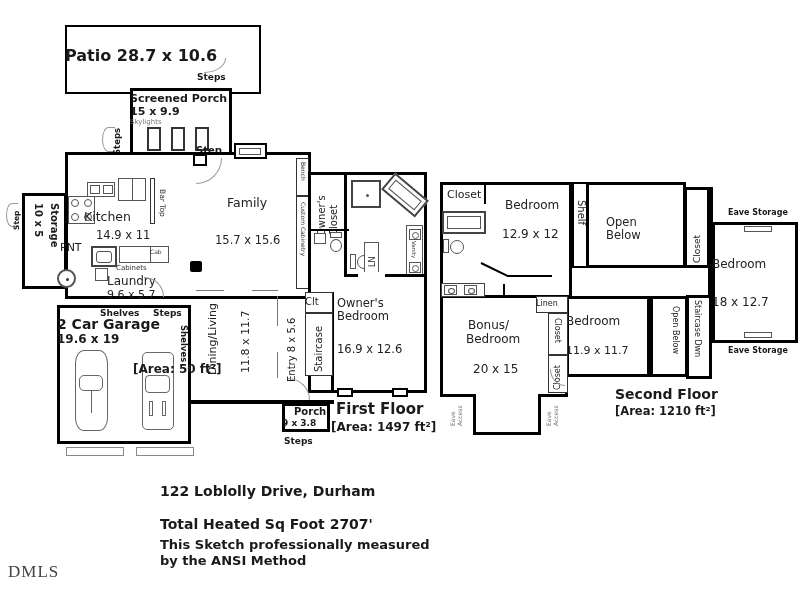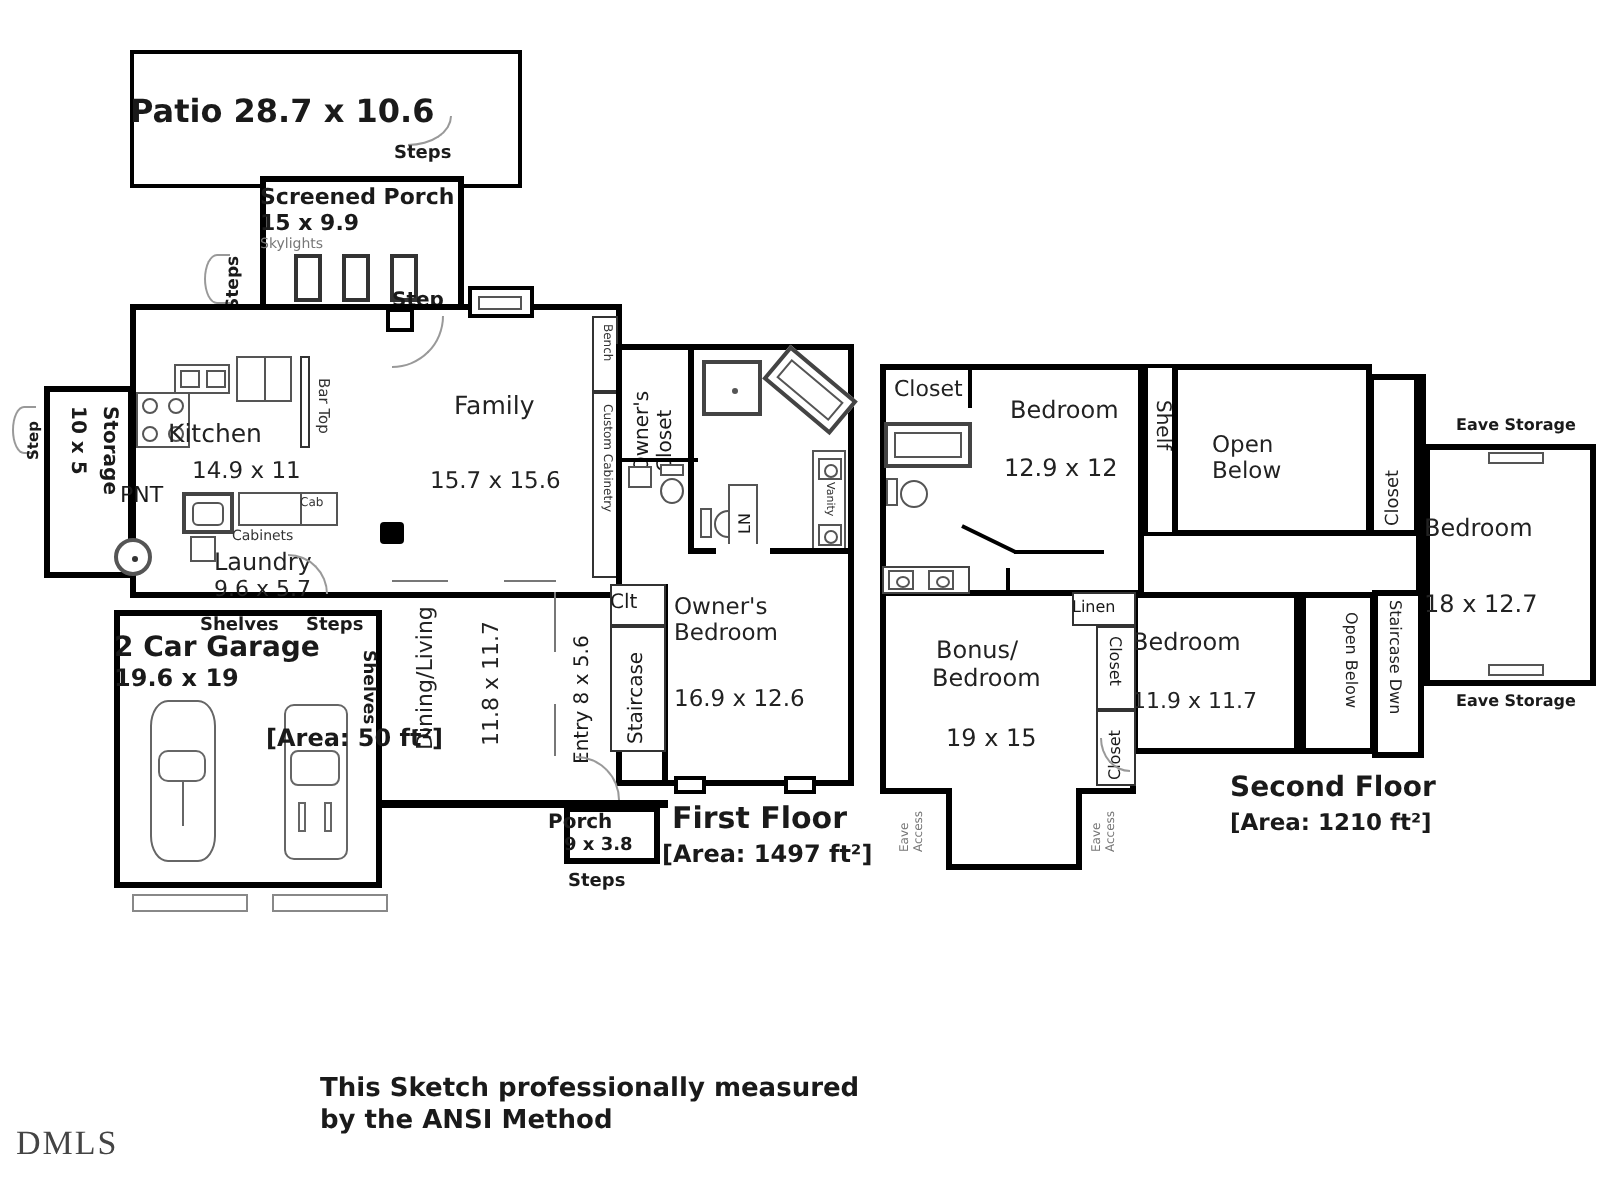--- a/index.html
+++ b/index.html
@@ -163,21 +163,21 @@
   <div class="fx" style="left:142px;top:352px;width:32px;height:78px;border-width:1.5px;border-color:#666;border-radius:5px">
     <div class="fx" style="left:2px;top:22px;width:25px;height:18px;border-color:#666;border-radius:4px"></div>
     <div class="fx" style="left:6px;top:48px;width:4px;height:15px;border-color:#666"></div>
     <div class="fx" style="left:19px;top:48px;width:4px;height:15px;border-color:#666"></div>
   </div>
   <div class="lb b" style="left:133px;top:363px;font-size:12px">[Area: 50 ft²]</div>
   <div class="fx" style="left:66px;top:447px;width:58px;height:9px;border-width:1.5px;border-color:#888"></div>
   <div class="fx" style="left:136px;top:447px;width:58px;height:9px;border-width:1.5px;border-color:#888"></div>
 
   <div class="r" style="left:282px;top:403px;width:48px;height:29px"></div>
-  <div class="lb b c" style="left:274px;top:406px;width:48px;font-size:10px">Porch</div>
+  <div class="lb b c" style="left:294px;top:406px;width:48px;font-size:10px">Porch</div>
   <div class="lb b c" style="left:282px;top:418px;width:48px;font-size:9px">9 x 3.8</div>
   <div class="lb b" style="left:284px;top:436px;font-size:9px">Steps</div>
 
   <div class="lb b c" style="left:336px;top:401px;width:100px;font-size:15px">First Floor</div>
   <div class="lb b c" style="left:331px;top:421px;width:110px;font-size:12px">[Area: 1497 ft²]</div>
 
   <div class="r" style="left:440px;top:182px;width:132px;height:116px"></div>
 
   <div class="r" style="left:440px;top:295px;width:128px;height:102px"></div>
   <div class="r" style="left:473px;top:394px;width:68px;height:41px;border-top:none"></div>
@@ -213,21 +213,21 @@
   <div class="fx" style="left:536px;top:296px;width:32px;height:17px;border-width:1.5px;border-color:#333"></div>
   <div class="lb c" style="left:536px;top:299px;width:32px;font-size:8px">Linen</div>
   <div class="fx" style="left:548px;top:313px;width:20px;height:42px;border-width:1.5px;border-color:#333"></div>
   <div class="lb v c" style="left:553px;top:318px;height:32px;font-size:8px">Closet</div>
   <div class="fx" style="left:548px;top:355px;width:20px;height:38px;border-width:1.5px;border-color:#333"></div>
   <div class="lb vu c" style="left:553px;top:360px;height:30px;font-size:8px">Closet</div>
   <div class="arc" style="left:550px;top:369px;width:15px;height:17px;border-width:0 0 1px 1px;border-radius:0 0 0 100%"></div>
 
   <div class="lb" style="left:468px;top:319px;font-size:12px;color:#222">Bonus/</div>
   <div class="lb" style="left:466px;top:333px;font-size:12px;color:#222">Bedroom</div>
-  <div class="lb" style="left:473px;top:363px;font-size:12px;color:#222">19 x 15</div>
+  <div class="lb" style="left:473px;top:363px;font-size:12px;color:#222">20 x 15</div>
 
   <div class="blk" style="left:484px;top:182px;width:2px;height:22px"></div>
   <div class="lb" style="left:447px;top:189px;font-size:11px;color:#222">Closet</div>
   <div class="fx" style="left:442px;top:211px;width:44px;height:23px;border-width:2px;border-color:#444">
     <div class="fx" style="left:3px;top:3px;width:34px;height:13px"></div>
   </div>
   <div class="fx" style="left:443px;top:239px;width:6px;height:14px"></div>
   <div class="circ" style="left:450px;top:240px;width:14px;height:14px"></div>
   <div class="blk" style="left:481px;top:262px;width:30px;height:2px;transform:rotate(26deg);transform-origin:left center"></div>
   <div class="blk" style="left:507px;top:275px;width:45px;height:2px"></div>
@@ -242,17 +242,19 @@
       </div>
   </div>
   <div class="blk" style="left:503px;top:284px;width:2px;height:13px"></div>
 
   <div class="lb vu w c mut" style="left:450px;top:400px;width:16px;height:26px;font-size:6px">Eave Access</div>
   <div class="lb vu w c mut" style="left:546px;top:400px;width:16px;height:26px;font-size:6px">Eave Access</div>
 
   <div class="lb b c" style="left:615px;top:386px;width:110px;font-size:14px">Second Floor</div>
   <div class="lb b c" style="left:615px;top:405px;width:110px;font-size:11.5px">[Area: 1210 ft²]</div>
 
+  <div class="lb b c" style="left:160px;top:483px;width:545px;font-size:14px">122 Loblolly Drive, Durham</div>
+  <div class="lb b c" style="left:160px;top:516px;width:545px;font-size:14px">Total Heated Sq Foot 2707'</div>
   <div class="lb b c" style="left:160px;top:538px;width:545px;font-size:13px">This Sketch professionally measured</div>
   <div class="lb b c" style="left:160px;top:554px;width:545px;font-size:13px">by the ANSI Method</div>
 
   <div class="lb" style="left:8px;top:562px;font-size:17px;color:#444;font-family:'Liberation Serif',serif;letter-spacing:1px">DMLS</div>
 </div>
 
 </body></html>

